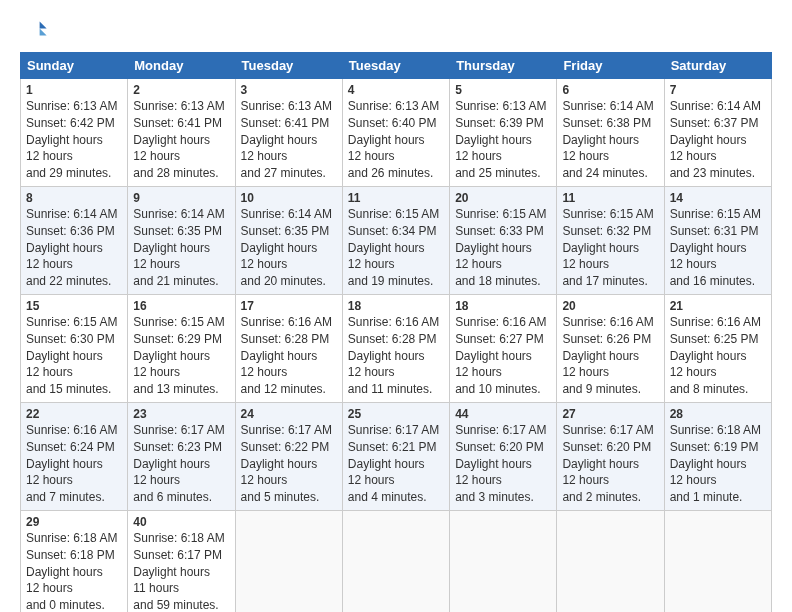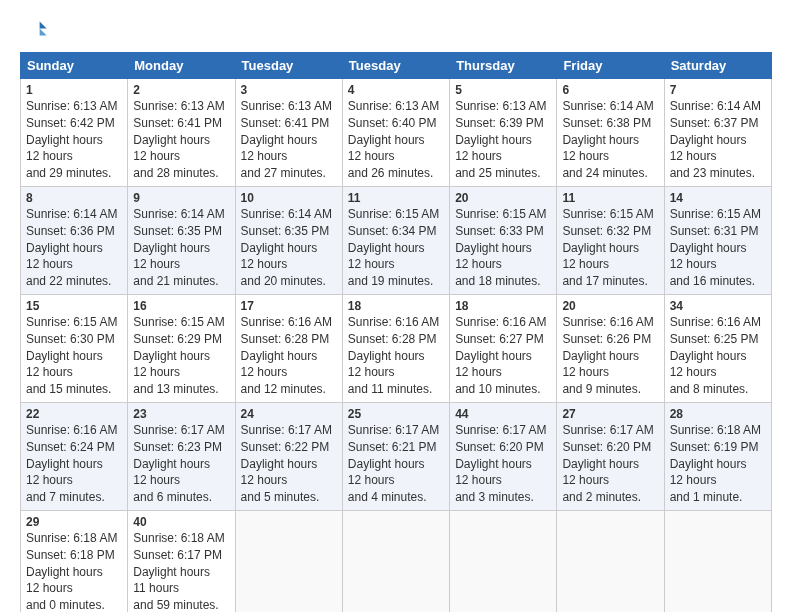--- a/index.html
+++ b/index.html
@@ -212,21 +212,21 @@
           </td>
           <td>
             <span class="day-number">18</span>
             <div class="day-info">Sunrise: 6:16 AM<br>Sunset: 6:27 PM<br>Daylight hours<br>12 hours<br>and 10 minutes.</div>
           </td>
           <td>
             <span class="day-number">20</span>
             <div class="day-info">Sunrise: 6:16 AM<br>Sunset: 6:26 PM<br>Daylight hours<br>12 hours<br>and 9 minutes.</div>
           </td>
           <td>
-            <span class="day-number">34</span>
+            <span class="day-number">21</span>
             <div class="day-info">Sunrise: 6:16 AM<br>Sunset: 6:25 PM<br>Daylight hours<br>12 hours<br>and 8 minutes.</div>
           </td>
         </tr>
         <tr class="row-shade">
           <td>
             <span class="day-number">22</span>
             <div class="day-info">Sunrise: 6:16 AM<br>Sunset: 6:24 PM<br>Daylight hours<br>12 hours<br>and 7 minutes.</div>
           </td>
           <td>
             <span class="day-number">23</span>

